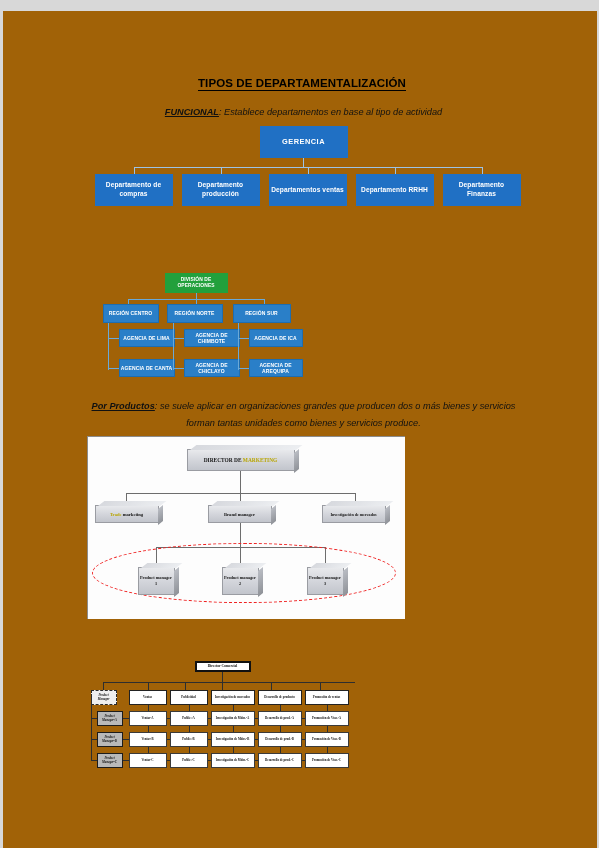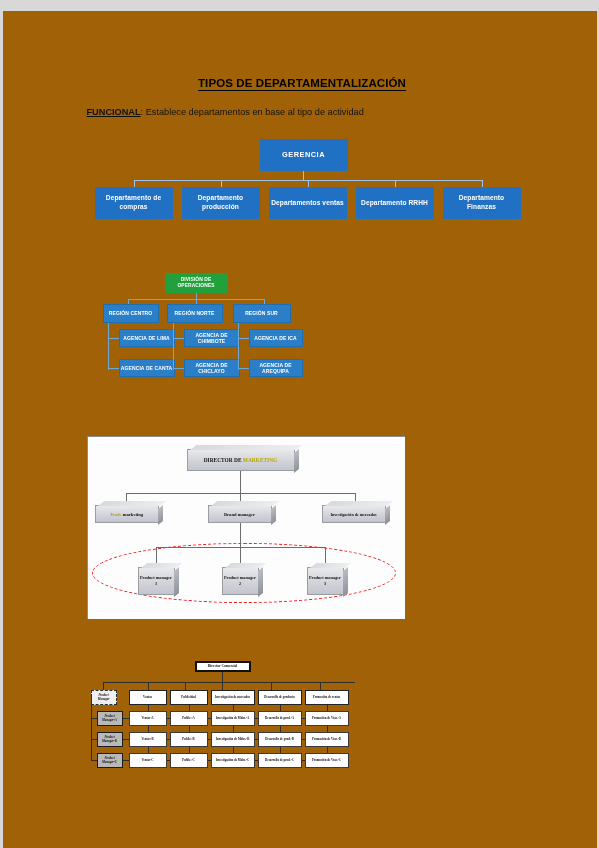--- a/index.html
+++ b/index.html
@@ -8,26 +8,26 @@
     position:relative;width:594px;height:848px;background:#a16207;margin:11px auto;
     overflow:hidden;
   }
   .doc-title{
     position:absolute;left:0;top:66px;width:599px;text-align:center;
     font-size:11.5px;font-weight:bold;letter-spacing:.1px;color:#000;
   }
   .doc-title span{border-bottom:1.3px solid #000;padding-bottom:1px;}
   .para{
     position:absolute;left:84px;width:434px;font-size:9.2px;line-height:16.5px;
-    color:#111;text-align:left;
+    color:#111;text-align:center;font-style:italic;
   }
   .u{text-decoration:underline;font-weight:bold;}
 
   
-  .d1{position:absolute;left:84px;top:128px;width:434px;height:88px;}
+  .d1{position:absolute;left:84px;top:115px;width:434px;height:88px;}
   .bx{position:absolute;background:#2070C4;color:#fff;display:flex;
       align-items:center;justify-content:center;text-align:center;
       font-size:6.6px;line-height:8.6px;font-weight:600;letter-spacing:.1px;
       box-sizing:border-box;padding:1px;}
   .d1 .top{left:173px;top:0;width:88px;height:32px;font-size:7.4px;letter-spacing:.5px;}
   .d1 .lvl2{top:48px;width:78px;height:32px;}
   .d1 .c0{left:8px;} .d1 .c1{left:95px;} .d1 .c2{left:182px;}
   .d1 .c3{left:269px;} .d1 .c4{left:356px;}
   .ln{position:absolute;background:#9dc3e6;}
   .d1 .vtop{left:216px;top:32px;width:1.4px;height:9px;}
@@ -137,20 +137,23 @@
     <div class="bbx" style="left:81px;top:56px;width:56px;height:18px;">AGENCIA DE CHIMBOTE</div>
     <div class="bbx" style="left:81px;top:86px;width:56px;height:18px;">AGENCIA DE CHICLAYO</div>
 
     <div class="ln2" style="left:135px;top:50px;width:1.2px;height:47px;"></div>
     <div class="ln2" style="left:135px;top:65px;width:11px;height:1.2px;"></div>
     <div class="ln2" style="left:135px;top:95px;width:11px;height:1.2px;"></div>
     <div class="bbx" style="left:146px;top:56px;width:54px;height:18px;">AGENCIA DE ICA</div>
     <div class="bbx" style="left:146px;top:86px;width:54px;height:18px;">AGENCIA DE AREQUIPA</div>
   </div>
 
+  <div class="para" style="top:387px;">
+    <span class="u">Por Productos</span><span>: se suele aplicar en organizaciones grandes que producen dos o más bienes y servicios forman tantas unidades como bienes y servicios produce.</span>
+  </div>
 
   <div class="d3">
 
     <div class="g3" style="left:99px;top:12px;width:108px;height:22px;font-size:5.4px;">
       <span class="lbl"><span>DIRECTOR DE </span><span class="yel">MARKETING</span></span>
     </div>
 
     <div class="ln3" style="left:152px;top:34px;width:1px;height:22px;"></div>
     <div class="ln3" style="left:38px;top:55.5px;width:230px;height:1px;"></div>
     <div class="ln3" style="left:38px;top:56px;width:1px;height:12px;"></div>

